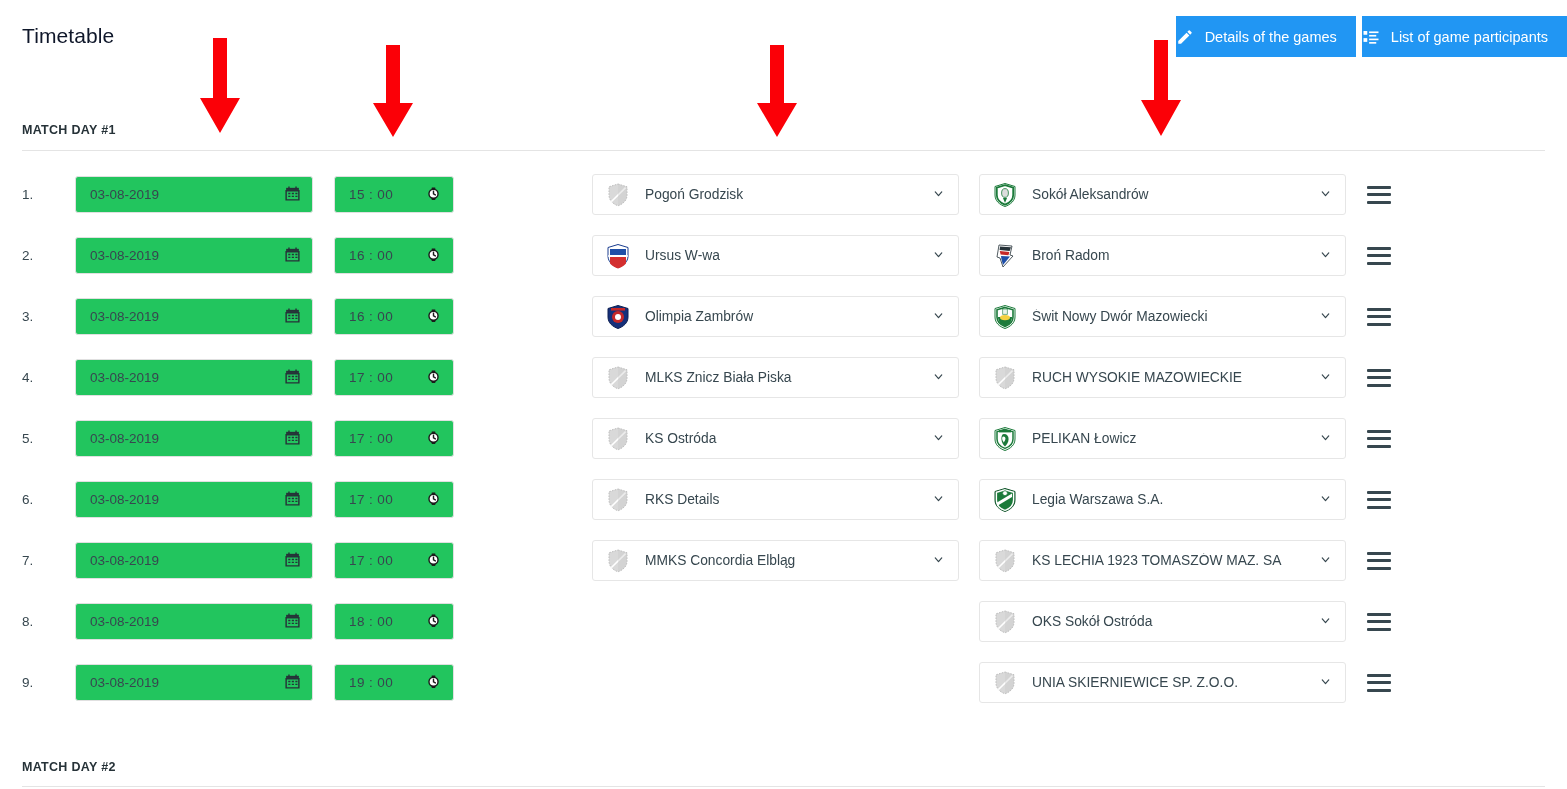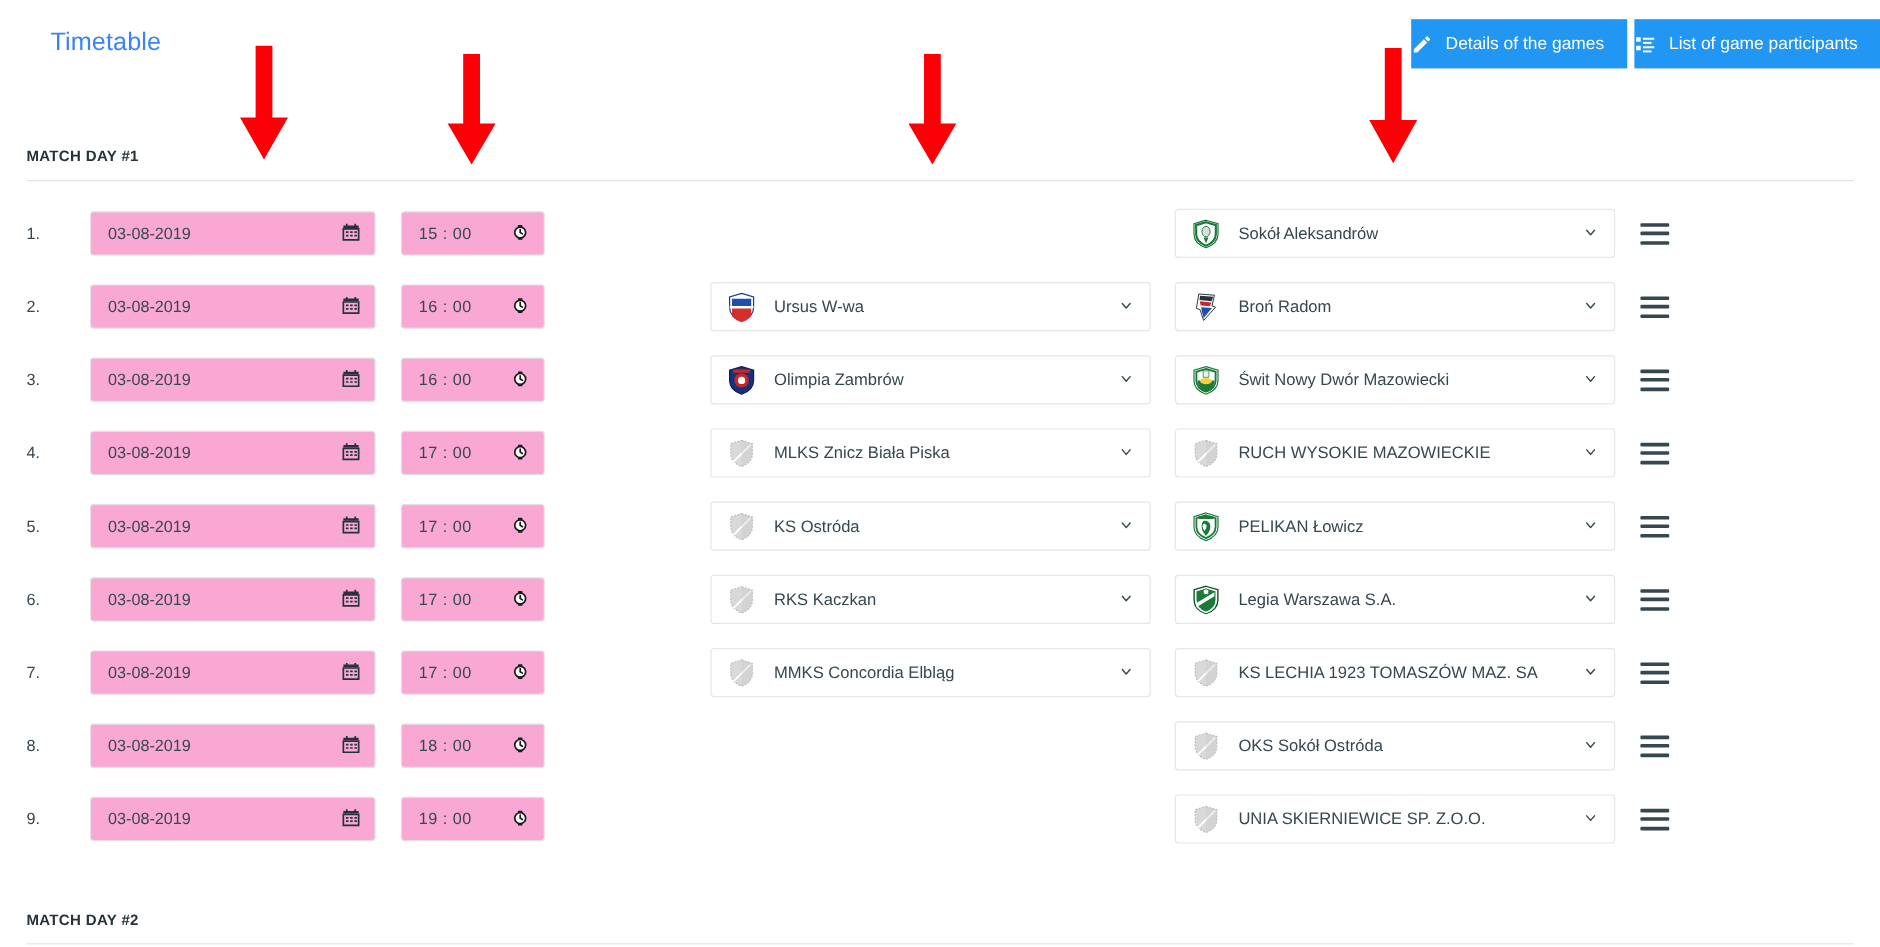--- a/index.html
+++ b/index.html
@@ -10,24 +10,23 @@
     font-family: "Liberation Sans", sans-serif;
     overflow: hidden;
   }
   .page { position: relative; width: 1567px; height: 789px; background:#fff; }
 
   
   .page-title {
     position: absolute;
     left: 22px; top: 24px;
     font-size: 21px;
-    color: #3b82f6;
+    color: #0f172a;
     font-weight: 400;
     letter-spacing: .1px;
-    margin-left: 20px;
   }
   .header-actions {
     position: absolute;
     right: 0px; top: 16px;
     display: flex;
     gap: 6px;
   }
   .btn {
     height: 41px;
     background: #2196f3;
@@ -76,21 +75,21 @@
     text-align: left;
     font-size: 13.5px;
     color: #37474f;
   }
 
   .field {
     position: absolute;
     height: 37px;
     border: 1px solid #e0e0e0;
     border-radius: 3px;
-    background: #f9a8d4;
+    background: #22c55e;
     display: flex;
     align-items: center;
     padding: 0 11px 0 14px;
     font-size: 13.5px;
     color: #37474f;
     cursor: pointer;
   }
   .field .val { flex: 1; white-space: nowrap; overflow: hidden; }
 
   .field-date { left: 75px; width: 238px; }
@@ -180,20 +179,31 @@
             </svg></span>
     </div>
     <div class="field field-time">
       <span class="val">15 : 00</span>
       <span class="ic"><svg width="17" height="17" viewBox="0 0 24 24" fill="none" stroke="#1b1b1b" stroke-width="2">
               <circle cx="12" cy="12.4" r="6.4" fill="#fff"></circle>
               <path d="M12 8.8v3.6l2.6 1.6" stroke-linecap="round"></path>
               <path d="M9.2 6.4 9.6 3.6h4.8l.4 2.8M9.2 18.4l.4 2.6h4.8l.4-2.6" fill="#1b1b1b" stroke="none"></path>
             </svg></span>
     </div>
+    <div class="select select-home">
+      <span class="crest"><svg width="26" height="26" viewBox="0 0 26 26">
+              <path d="M13 2 L22 4.8 V13c0 5.6-4.2 9-9 10.8C8.2 22 4 18.6 4 13 V4.8 Z" fill="#d9d9d9" stroke="#bdbdbd" stroke-width="1" stroke-dasharray="1.6 1.2"></path>
+              <path d="M20.6 5.6 L6.2 19.8" stroke="#ffffff" stroke-width="1.6"></path>
+              <path d="M13 2 L22 4.8 V13c0 5.6-4.2 9-9 10.8" fill="#c9c9c9" opacity=".35"></path>
+            </svg></span>
+      <span class="name">Pogoń Grodzisk</span>
+      <span class="chev"><svg width="13" height="13" viewBox="0 0 24 24" fill="none" stroke="#37474f" stroke-width="2.2" stroke-linecap="round" stroke-linejoin="round">
+              <polyline points="6 9 12 16 18 9"></polyline>
+            </svg></span>
+    </div>
     <div class="select select-away">
       <span class="crest"><svg width="26" height="26" viewBox="0 0 26 26">
               <path d="M13 1.5 L23 4.5 V13 c0 6-4.6 9.6-10 11.5C7.6 22.6 3 19 3 13 V4.5 Z" fill="#ffffff" stroke="#1b7a3a" stroke-width="1"></path>
               <path d="M13 3.2 L21.2 5.6 V13 c0 5-3.8 8-8.2 9.7C8.6 21 4.8 18 4.8 13 V5.6 Z" fill="none" stroke="#1b7a3a" stroke-width="1.8"></path>
               <ellipse cx="13" cy="11" rx="3.4" ry="4.4" fill="#dddddd" stroke="#1b7a3a" stroke-width=".8"></ellipse>
               <path d="M11 16h4l-2 5z" fill="#1b7a3a"></path>
             </svg></span>
       <span class="name">Sokół Aleksandrów</span>
       <span class="chev"><svg width="13" height="13" viewBox="0 0 24 24" fill="none" stroke="#37474f" stroke-width="2.2" stroke-linecap="round" stroke-linejoin="round">
               <polyline points="6 9 12 16 18 9"></polyline>
@@ -418,21 +428,21 @@
               <path d="M12 8.8v3.6l2.6 1.6" stroke-linecap="round"></path>
               <path d="M9.2 6.4 9.6 3.6h4.8l.4 2.8M9.2 18.4l.4 2.6h4.8l.4-2.6" fill="#1b1b1b" stroke="none"></path>
             </svg></span>
     </div>
     <div class="select select-home">
       <span class="crest"><svg width="26" height="26" viewBox="0 0 26 26">
               <path d="M13 2 L22 4.8 V13c0 5.6-4.2 9-9 10.8C8.2 22 4 18.6 4 13 V4.8 Z" fill="#d9d9d9" stroke="#bdbdbd" stroke-width="1" stroke-dasharray="1.6 1.2"></path>
               <path d="M20.6 5.6 L6.2 19.8" stroke="#ffffff" stroke-width="1.6"></path>
               <path d="M13 2 L22 4.8 V13c0 5.6-4.2 9-9 10.8" fill="#c9c9c9" opacity=".35"></path>
             </svg></span>
-      <span class="name">RKS Kaczkan</span>
+      <span class="name">RKS Details</span>
       <span class="chev"><svg width="13" height="13" viewBox="0 0 24 24" fill="none" stroke="#37474f" stroke-width="2.2" stroke-linecap="round" stroke-linejoin="round">
               <polyline points="6 9 12 16 18 9"></polyline>
             </svg></span>
     </div>
     <div class="select select-away">
       <span class="crest"><svg width="26" height="26" viewBox="0 0 26 26">
               <path d="M13 1.5 L23 4.5 V13 c0 6-4.6 9.6-10 11.5C7.6 22.6 3 19 3 13 V4.5 Z" fill="#1b7a3a" stroke="#0f5128" stroke-width="1"></path>
               <path d="M13 2.8 L21.6 5.3 V13c0 5.3-4 8.7-8.6 10.4C7.8 21.7 4.4 18.3 4.4 13 V5.3Z" fill="#1b7a3a" stroke="#ffffff" stroke-width="1.4"></path>
               <path d="M5 15.5 L20 6.5 v3.4 L5 19 Z" fill="#ffffff"></path>
               <path d="M5 12 L20 3.6 v2.4 L5 14.4Z" fill="#c62828" opacity=".0"></path>

